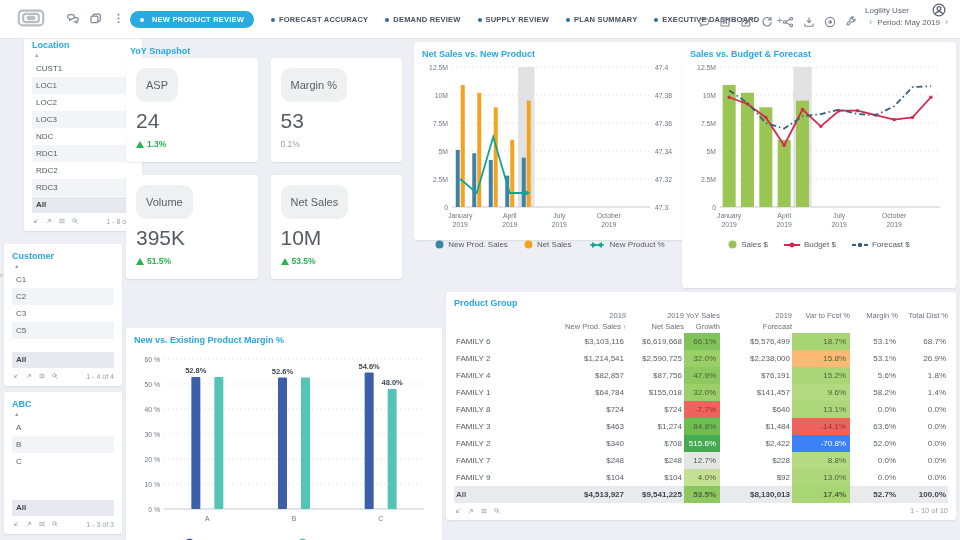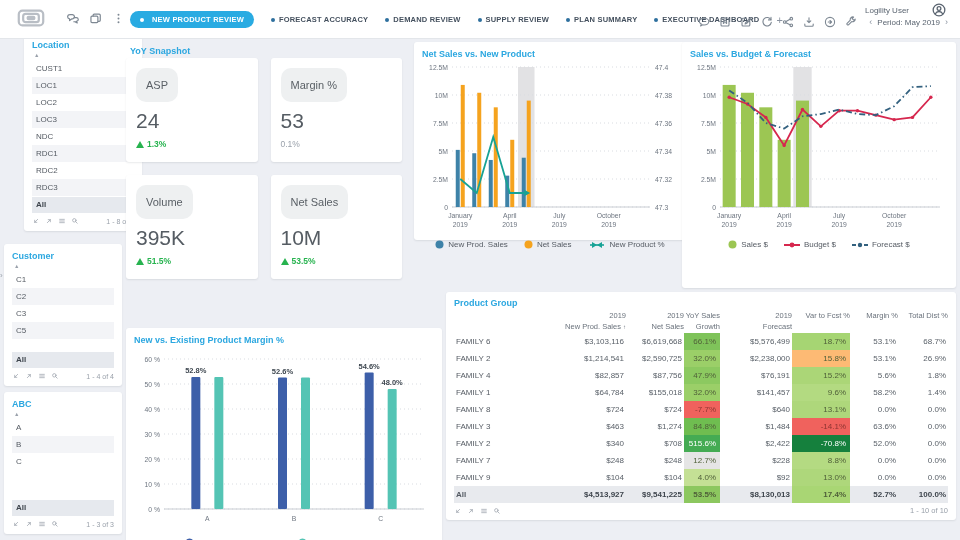--- a/index.html
+++ b/index.html
@@ -566,21 +566,21 @@
     <div class="cell-shade" style="background:#f0625d;color:#8d3431">-14.1%</div>
     <div>63.6%</div>
     <div>0.0%</div>
       </div>
       <div class="t-row ">
     <div class="c-name">FAMILY 2</div>
     <div>$340</div>
     <div>$708</div>
     <div class="cell-shade" style="background:#44ab53;color:#ffffff">515.6%</div>
     <div>$2,422</div>
-    <div class="cell-shade" style="background:#15803d;color:#ffffff">-70.8%</div>
+    <div class="cell-shade" style="background:#3b82f6;color:#ffffff">-70.8%</div>
     <div>52.0%</div>
     <div>0.0%</div>
       </div>
       <div class="t-row ">
     <div class="c-name">FAMILY 7</div>
     <div>$248</div>
     <div>$248</div>
     <div class="cell-shade" style="background:#e5e5e5;color:#4f5f39">12.7%</div>
     <div>$228</div>
     <div class="cell-shade" style="background:#b4da82;color:#4f5f39">8.8%</div>

